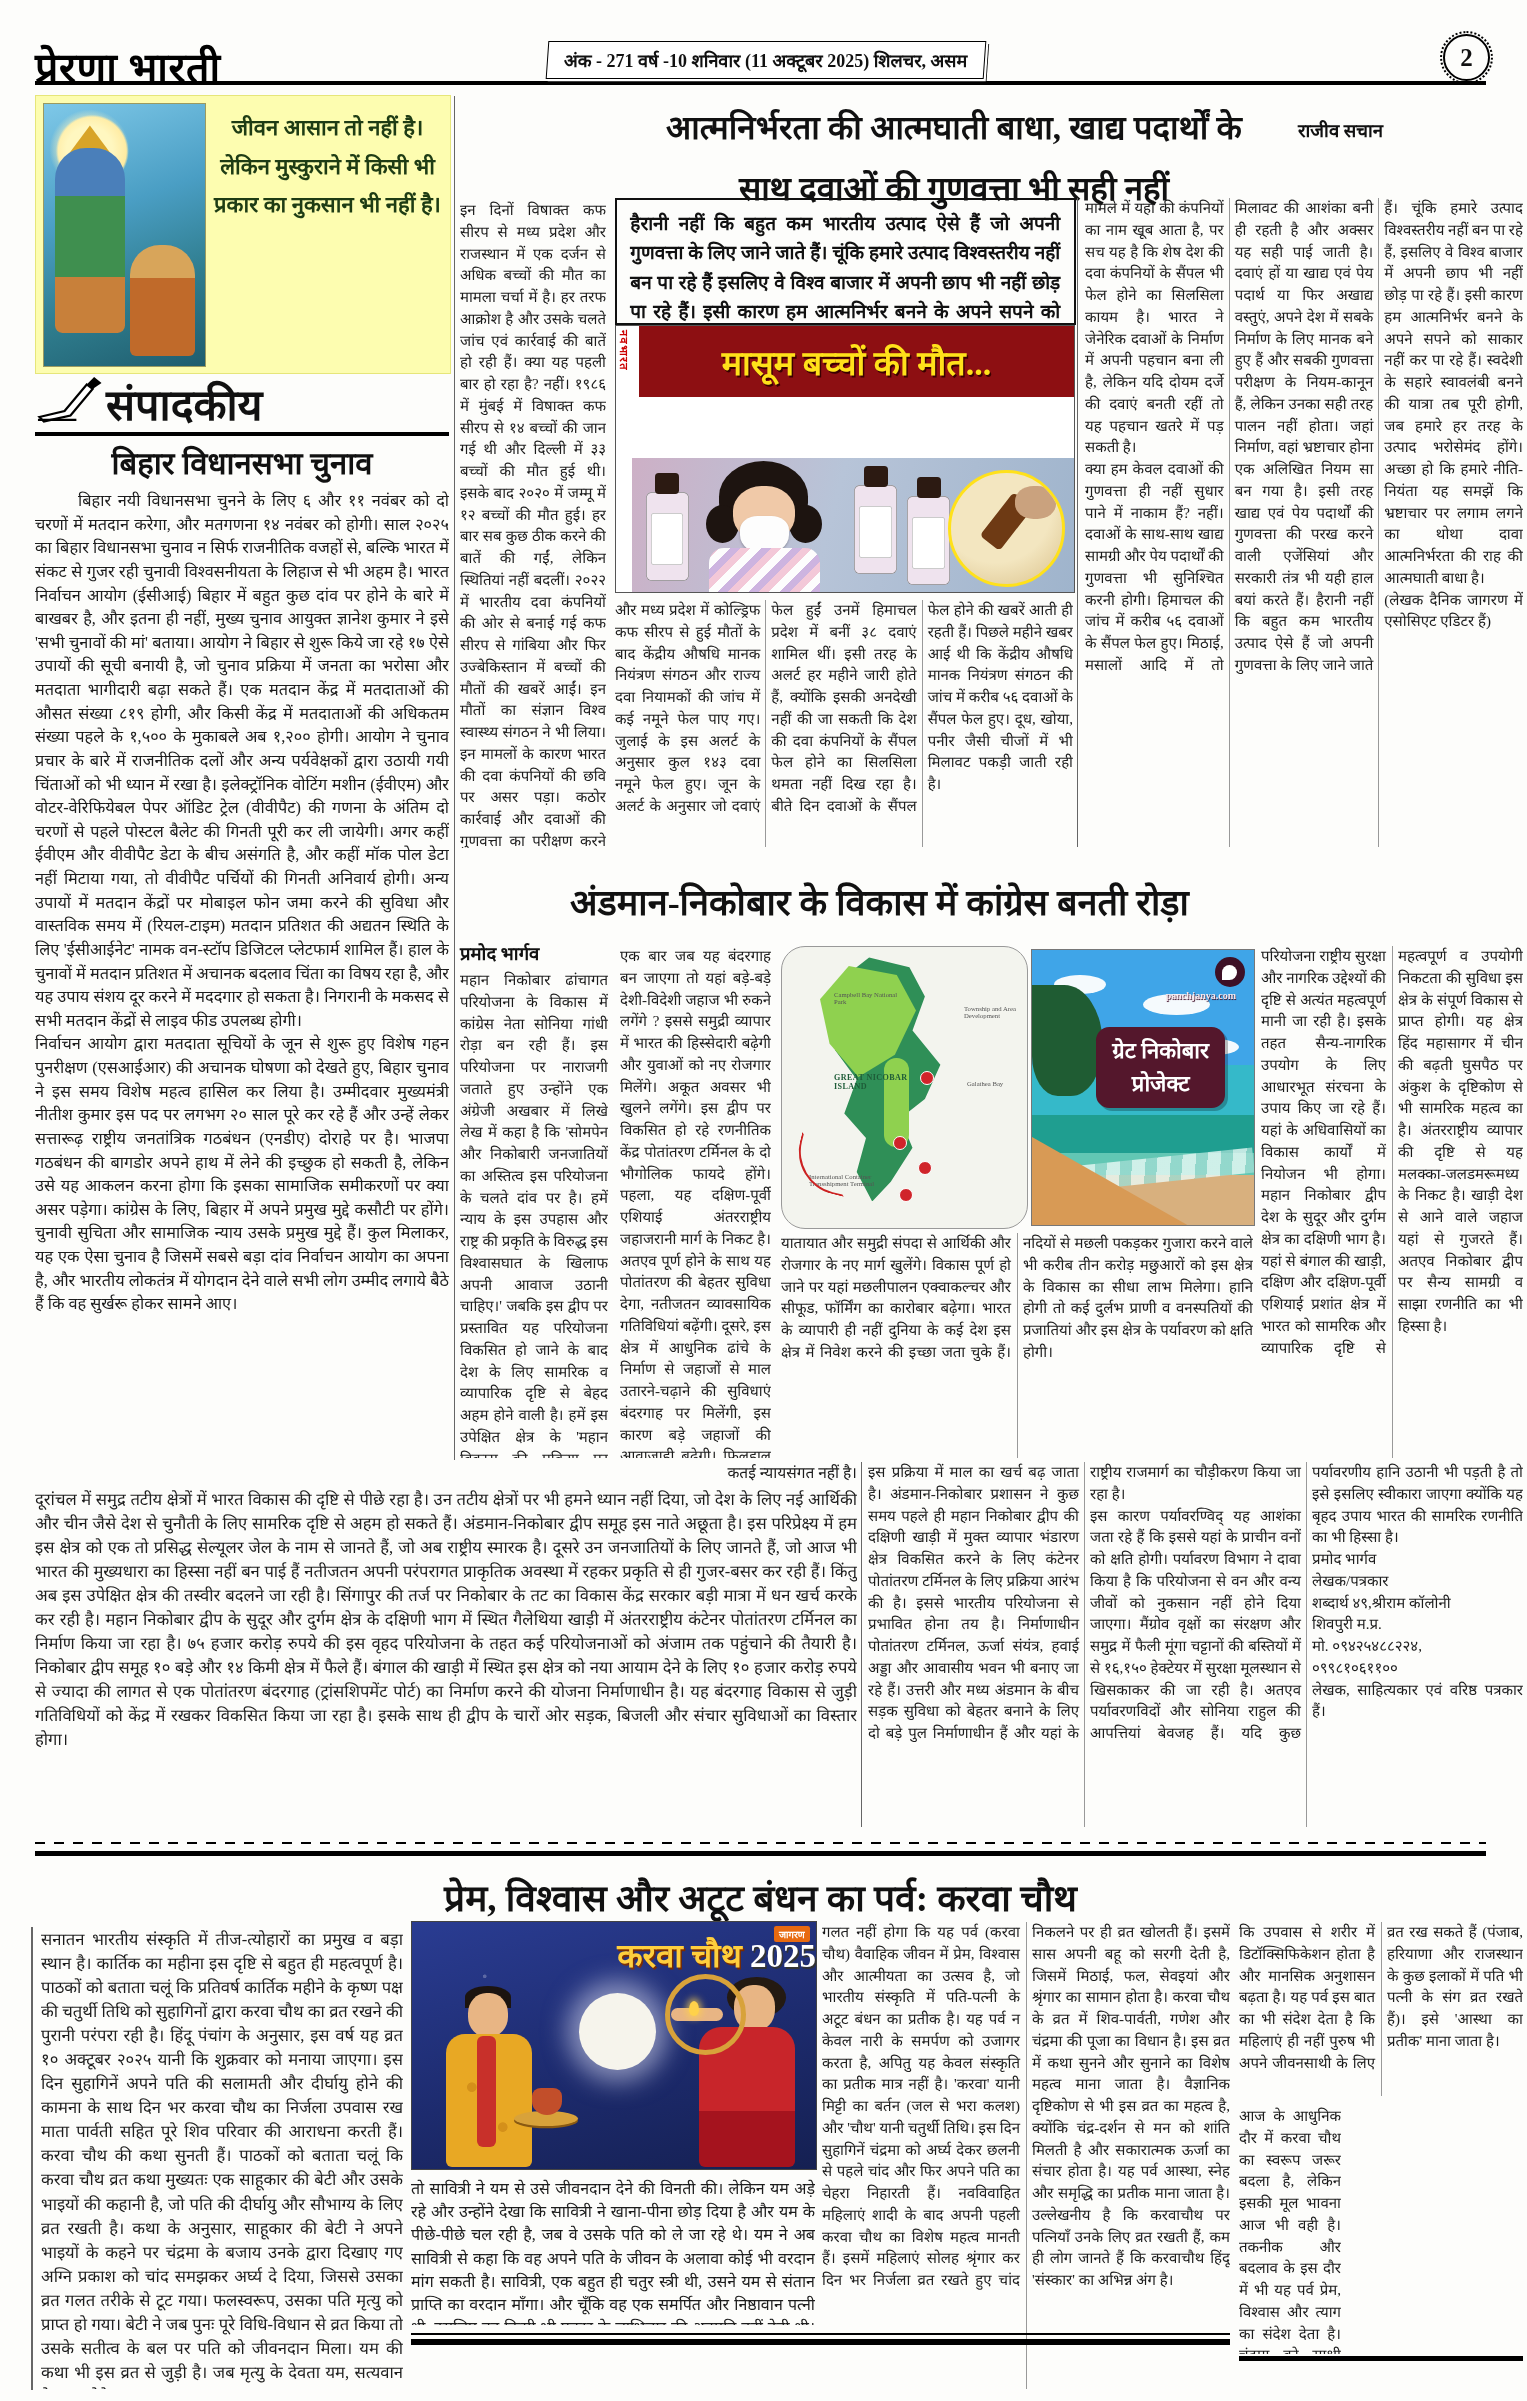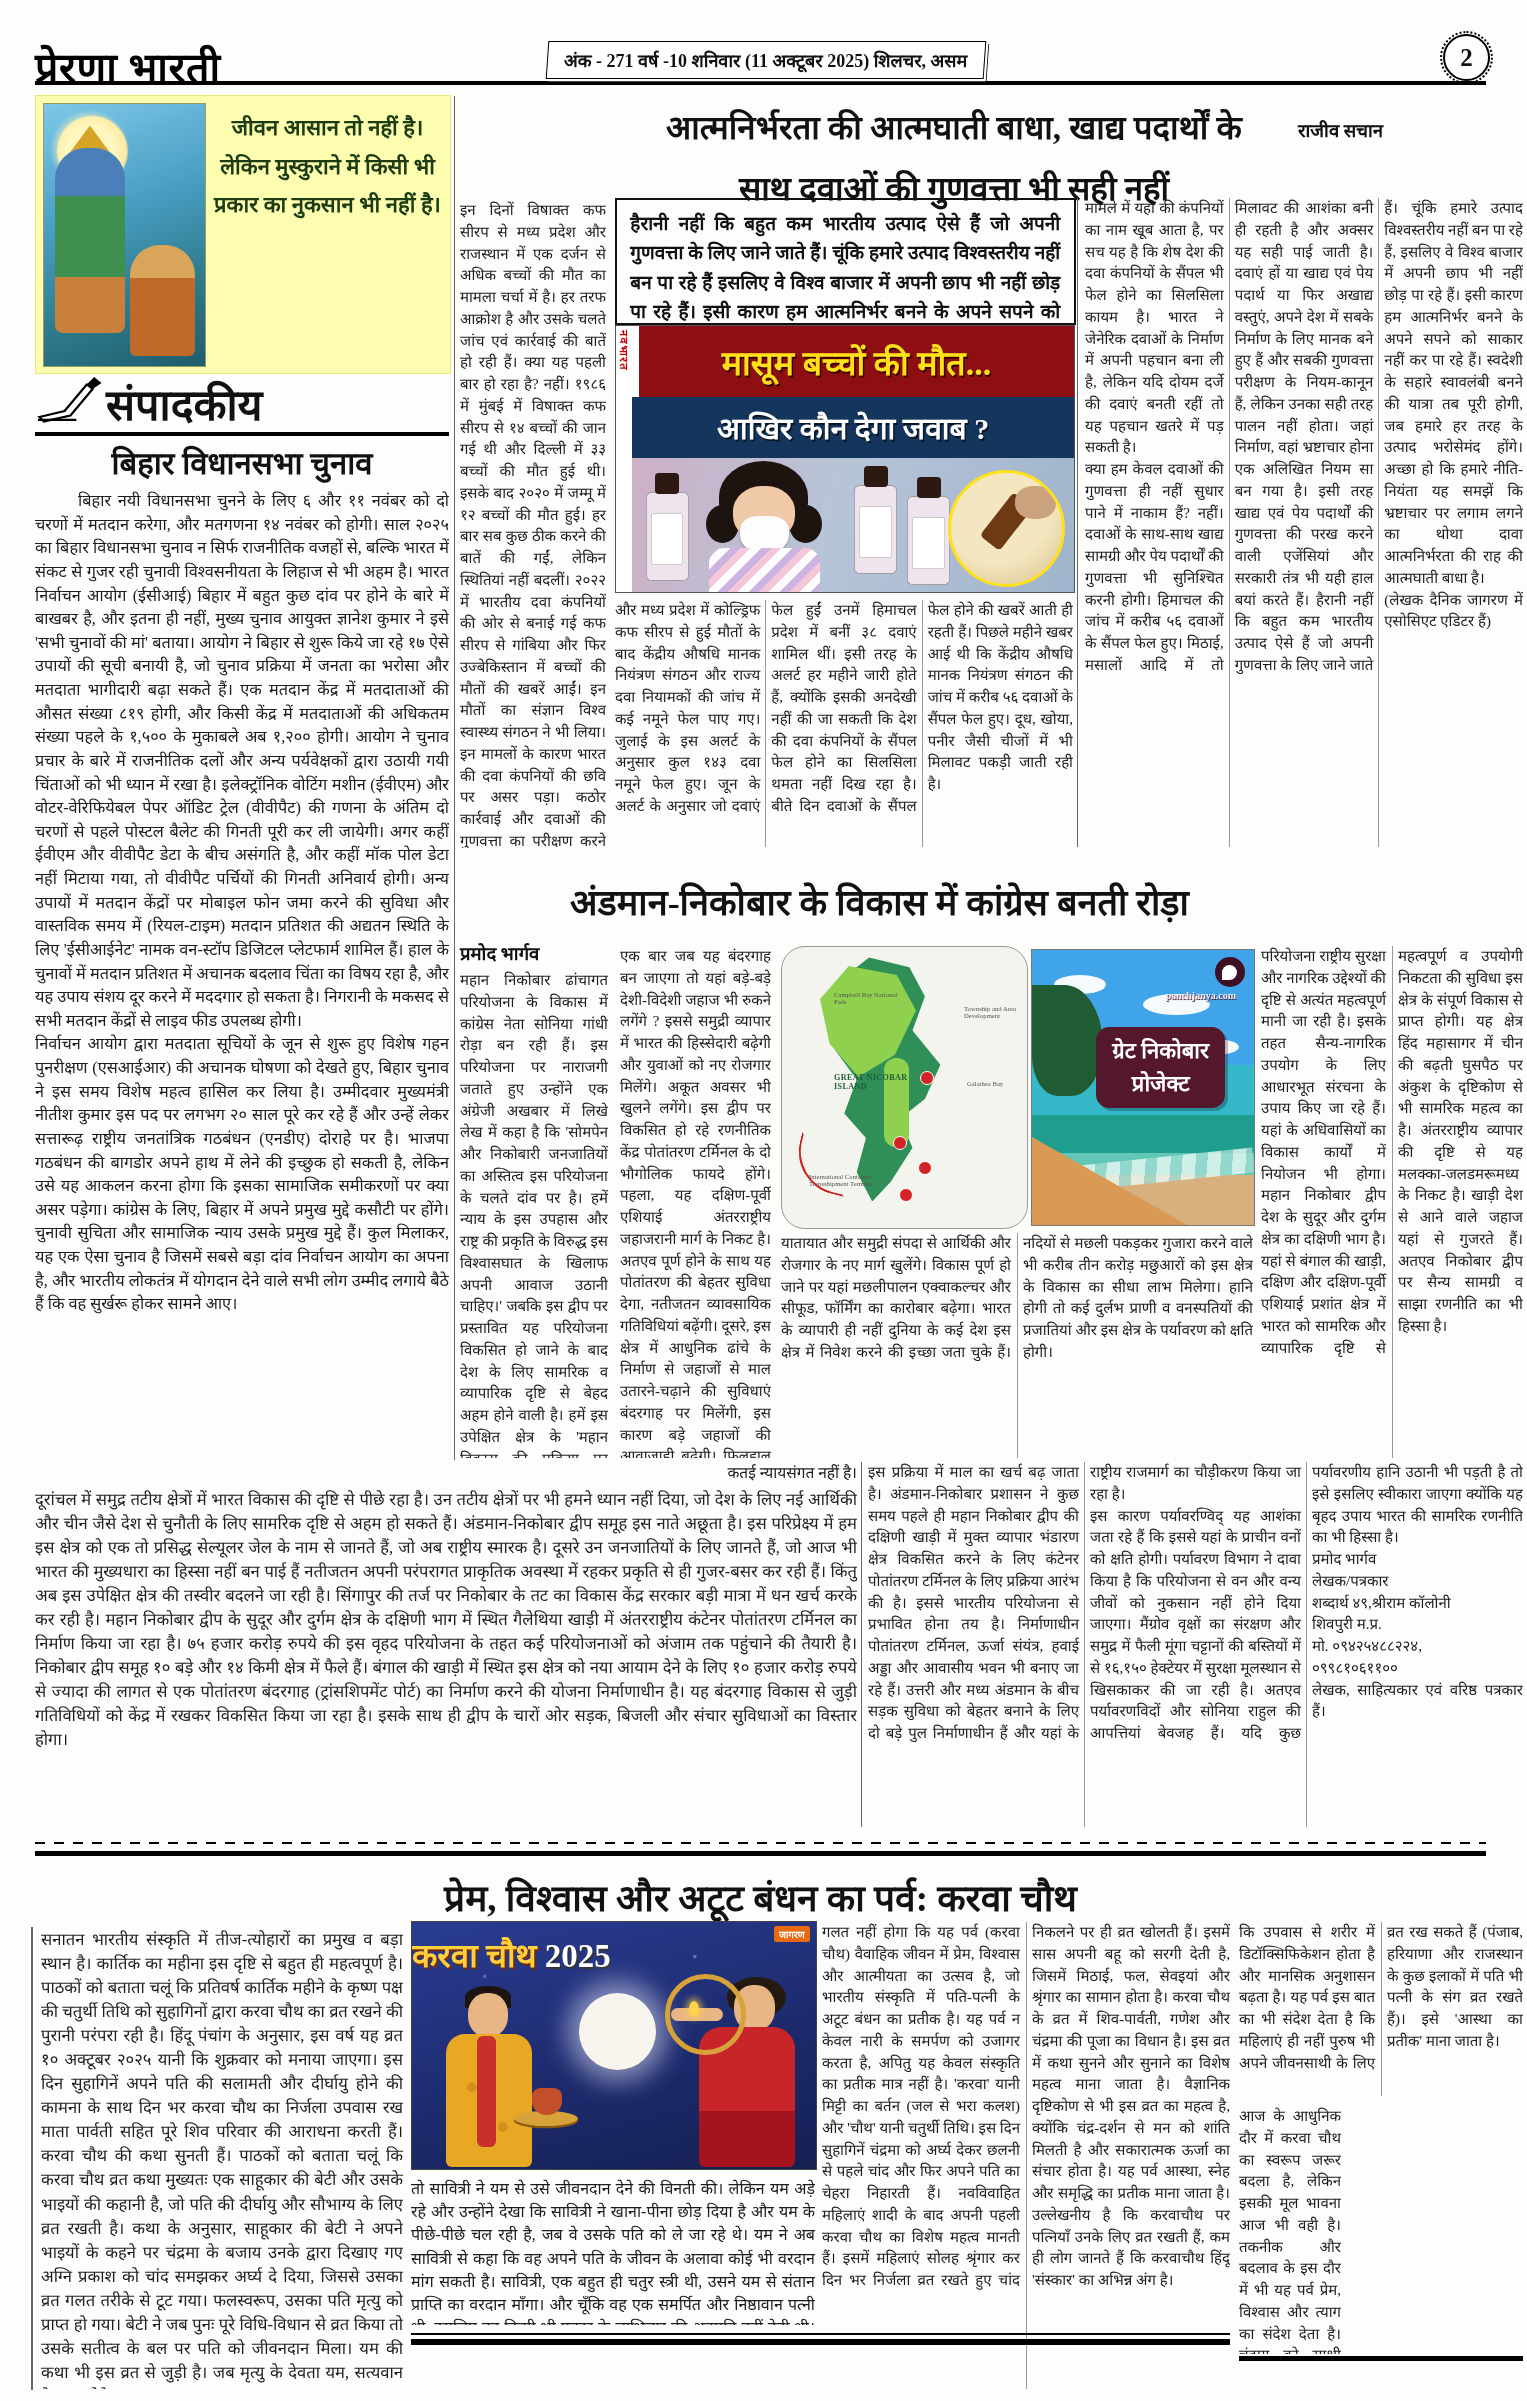--- a/index.html
+++ b/index.html
@@ -80,21 +80,21 @@
   .pj-logo{position:absolute;right:9px;top:7.4px;width:30px;height:30px;border-radius:50%;background:#3d1026;}
   .pj-logo:after{content:"";position:absolute;left:7.4px;top:7.4px;width:15px;height:15px;border-radius:50% 50% 50% 0;background:#fff;}
   .pj-text{position:absolute;right:18px;top:40px;color:#f8e9ee;font-size:10px;text-shadow:0.7px 0.7px 0.7px #40122a;font-weight:bold;}
   
   .a3-head{font-size:37px;font-weight:bold;text-align:center;}
   .karwa-box{overflow:hidden;border:0.7px solid #444;background:
      radial-gradient(circle at 18% 22%,rgba(255,255,255,.25) 0 1.5px,transparent 2.2px),
      radial-gradient(circle at 70% 14%,rgba(255,255,255,.3) 0 1.5px,transparent 2.2px),
      radial-gradient(circle at 86% 60%,rgba(255,255,255,.22) 0 1.5px,transparent 2.2px),
      linear-gradient(165deg,#2a3c92 0%,#1d2b6e 55%,#152052 100%);}
-  .karwa-title{position:absolute;left:0;top:10.4px;width:100%;text-align:left;font-size:33px;font-weight:bold;color:#ffcf3d;text-shadow:1.5px 1.5px 0 #7a2c00;}
+  .karwa-title{position:absolute;left:0;top:10.4px;width:100%;text-align:right;font-size:33px;font-weight:bold;color:#ffcf3d;text-shadow:1.5px 1.5px 0 #7a2c00;}
   .karwa-title b{color:#fff;text-shadow:1.5px 1.5px 0 #333;}
   .moon{position:absolute;left:167px;top:71px;width:77px;height:77px;border-radius:50%;background:#f6f4ec;box-shadow:0 0 25px 12px rgba(240,240,255,.5);}
   .kw-man{position:absolute;left:22px;top:71px;width:111px;height:174px;}
   .kw-man .head{position:absolute;left:34px;top:0;width:40px;height:44px;background:#e8b584;border-radius:46%;}
   .kw-man .hair{position:absolute;left:31px;top:-7.4px;width:46px;height:22px;background:#1c1410;border-radius:50% 50% 0 0;}
   .kw-man .body{position:absolute;left:12px;top:41px;width:86px;height:133px;background:#e8a824;border-radius:19px 19px 6px 6px;
       background-image:radial-gradient(circle at 30% 40%,#d4901a 0 4.4px,transparent 5.2px),radial-gradient(circle at 66% 70%,#d4901a 0 4.4px,transparent 5.2px);}
   .kw-man .scarf{position:absolute;left:43px;top:43px;width:19px;height:111px;background:#c8302a;border-radius:6px;}
   .kw-plate{position:absolute;left:80px;top:118px;width:64px;height:15px;background:#d8a23a;border-radius:50%;box-shadow:0 2.2px 0 #8a5a12;}
   .kw-pot{position:absolute;left:98px;top:95px;width:30px;height:27px;background:#c24e2a;border-radius:30% 30% 50% 50%;}
@@ -165,23 +165,20 @@
 
   <div class="abs intro-box" style="left:615px;top:198px;width:430px;height:105px;">हैरानी नहीं कि बहुत कम भारतीय उत्पाद ऐसे हैं जो अपनी गुणवत्ता के लिए जाने जाते हैं। चूंकि हमारे उत्पाद विश्वस्तरीय नहीं बन पा रहे हैं इसलिए वे विश्व बाजार में अपनी छाप भी नहीं छोड़ पा रहे हैं। इसी कारण हम आत्मनिर्भर बनने के अपने सपने को साकार नहीं कर पा रहे हैं।</div>
 
   <div class="abs a1-img" style="left:615px;top:325px;width:458px;height:266px;">
     <div class="wm-strip">
         <span>नवभारत</span>
       </div>
     <div class="band-red">
         <span>मासूम बच्चों की मौत...</span>
       </div>
-    <div class="band-blue">
-        <span>आखिर कौन देगा जवाब ?</span>
-      </div>
     <div class="photo-area">
       <div class="bottle" style="left:13.3px;top:34px;"></div>
       <div class="bottle" style="left:222px;top:27px;"></div>
       <div class="bottle" style="left:275px;top:38px;"></div>
       <div class="girl-hair" style="left:87px;top:3px;"></div>
       <div class="girl-tail" style="left:74px;top:47px;"></div>
       <div class="girl-tail" style="left:157px;top:47px;"></div>
       <div class="girl-face" style="left:101px;top:28px;"></div>
       <div class="girl-tissue" style="left:108px;top:58px;"></div>
       <div class="girl-shirt" style="left:77px;top:90px;"></div>

